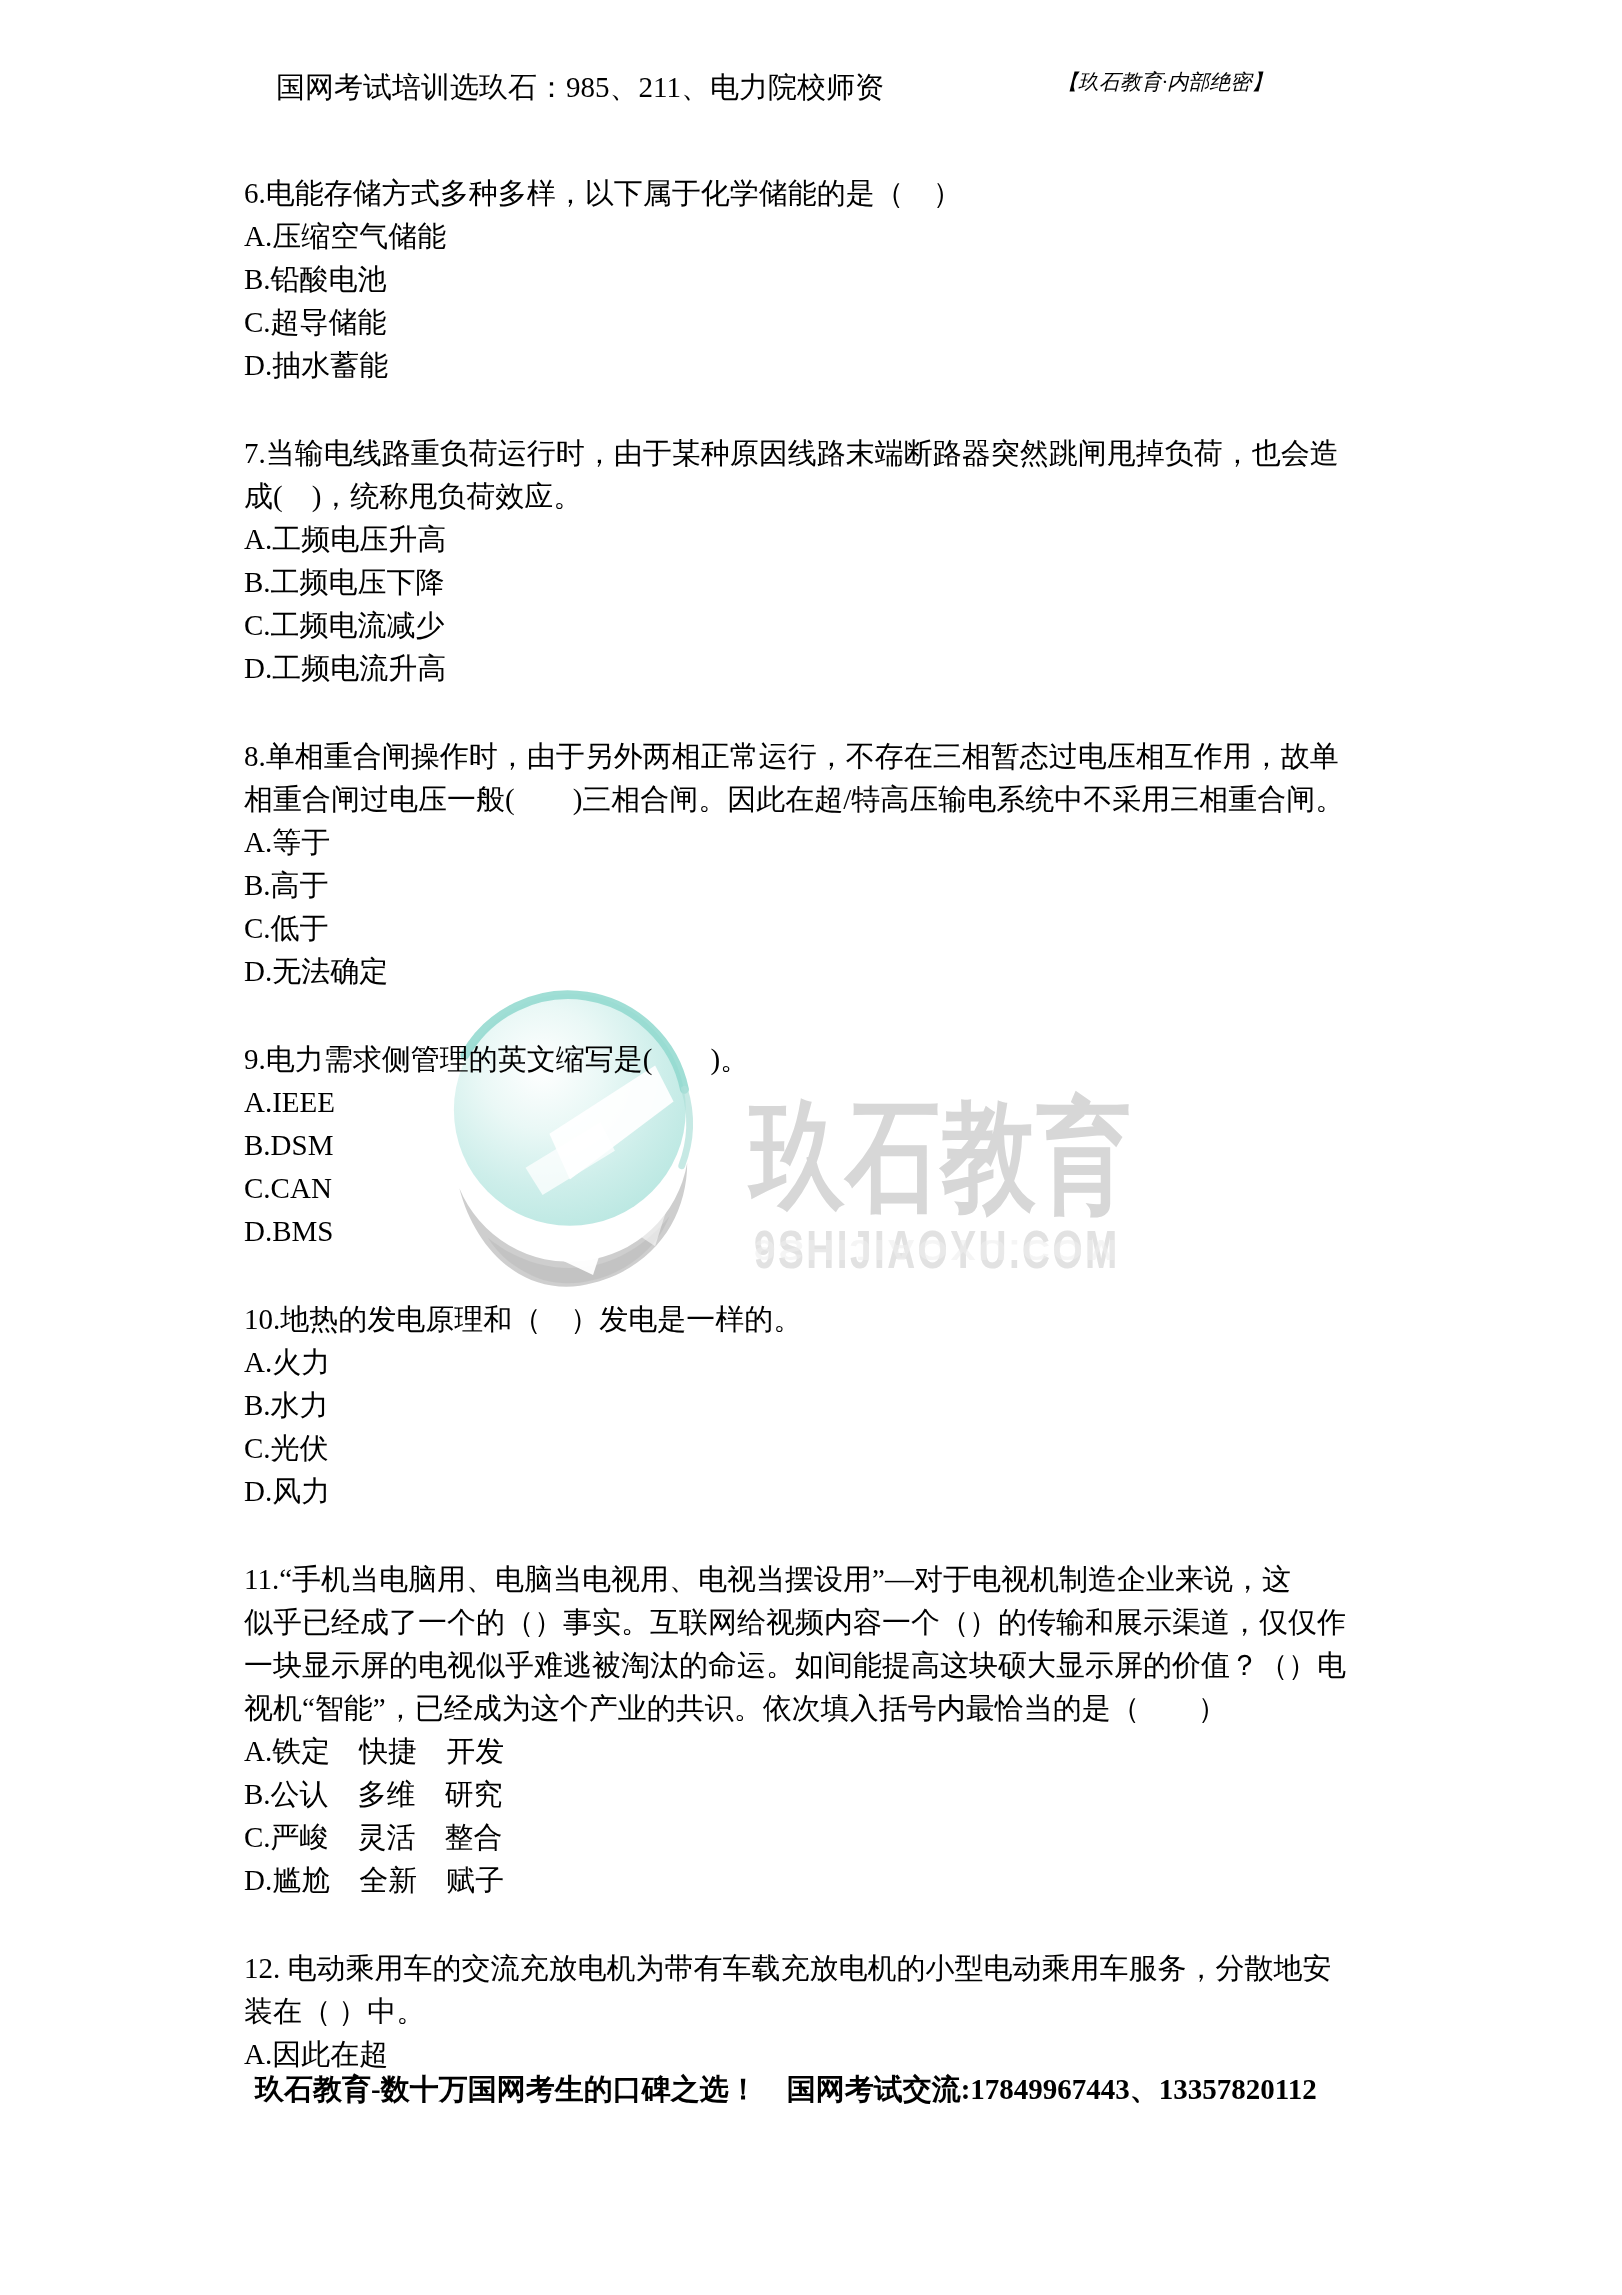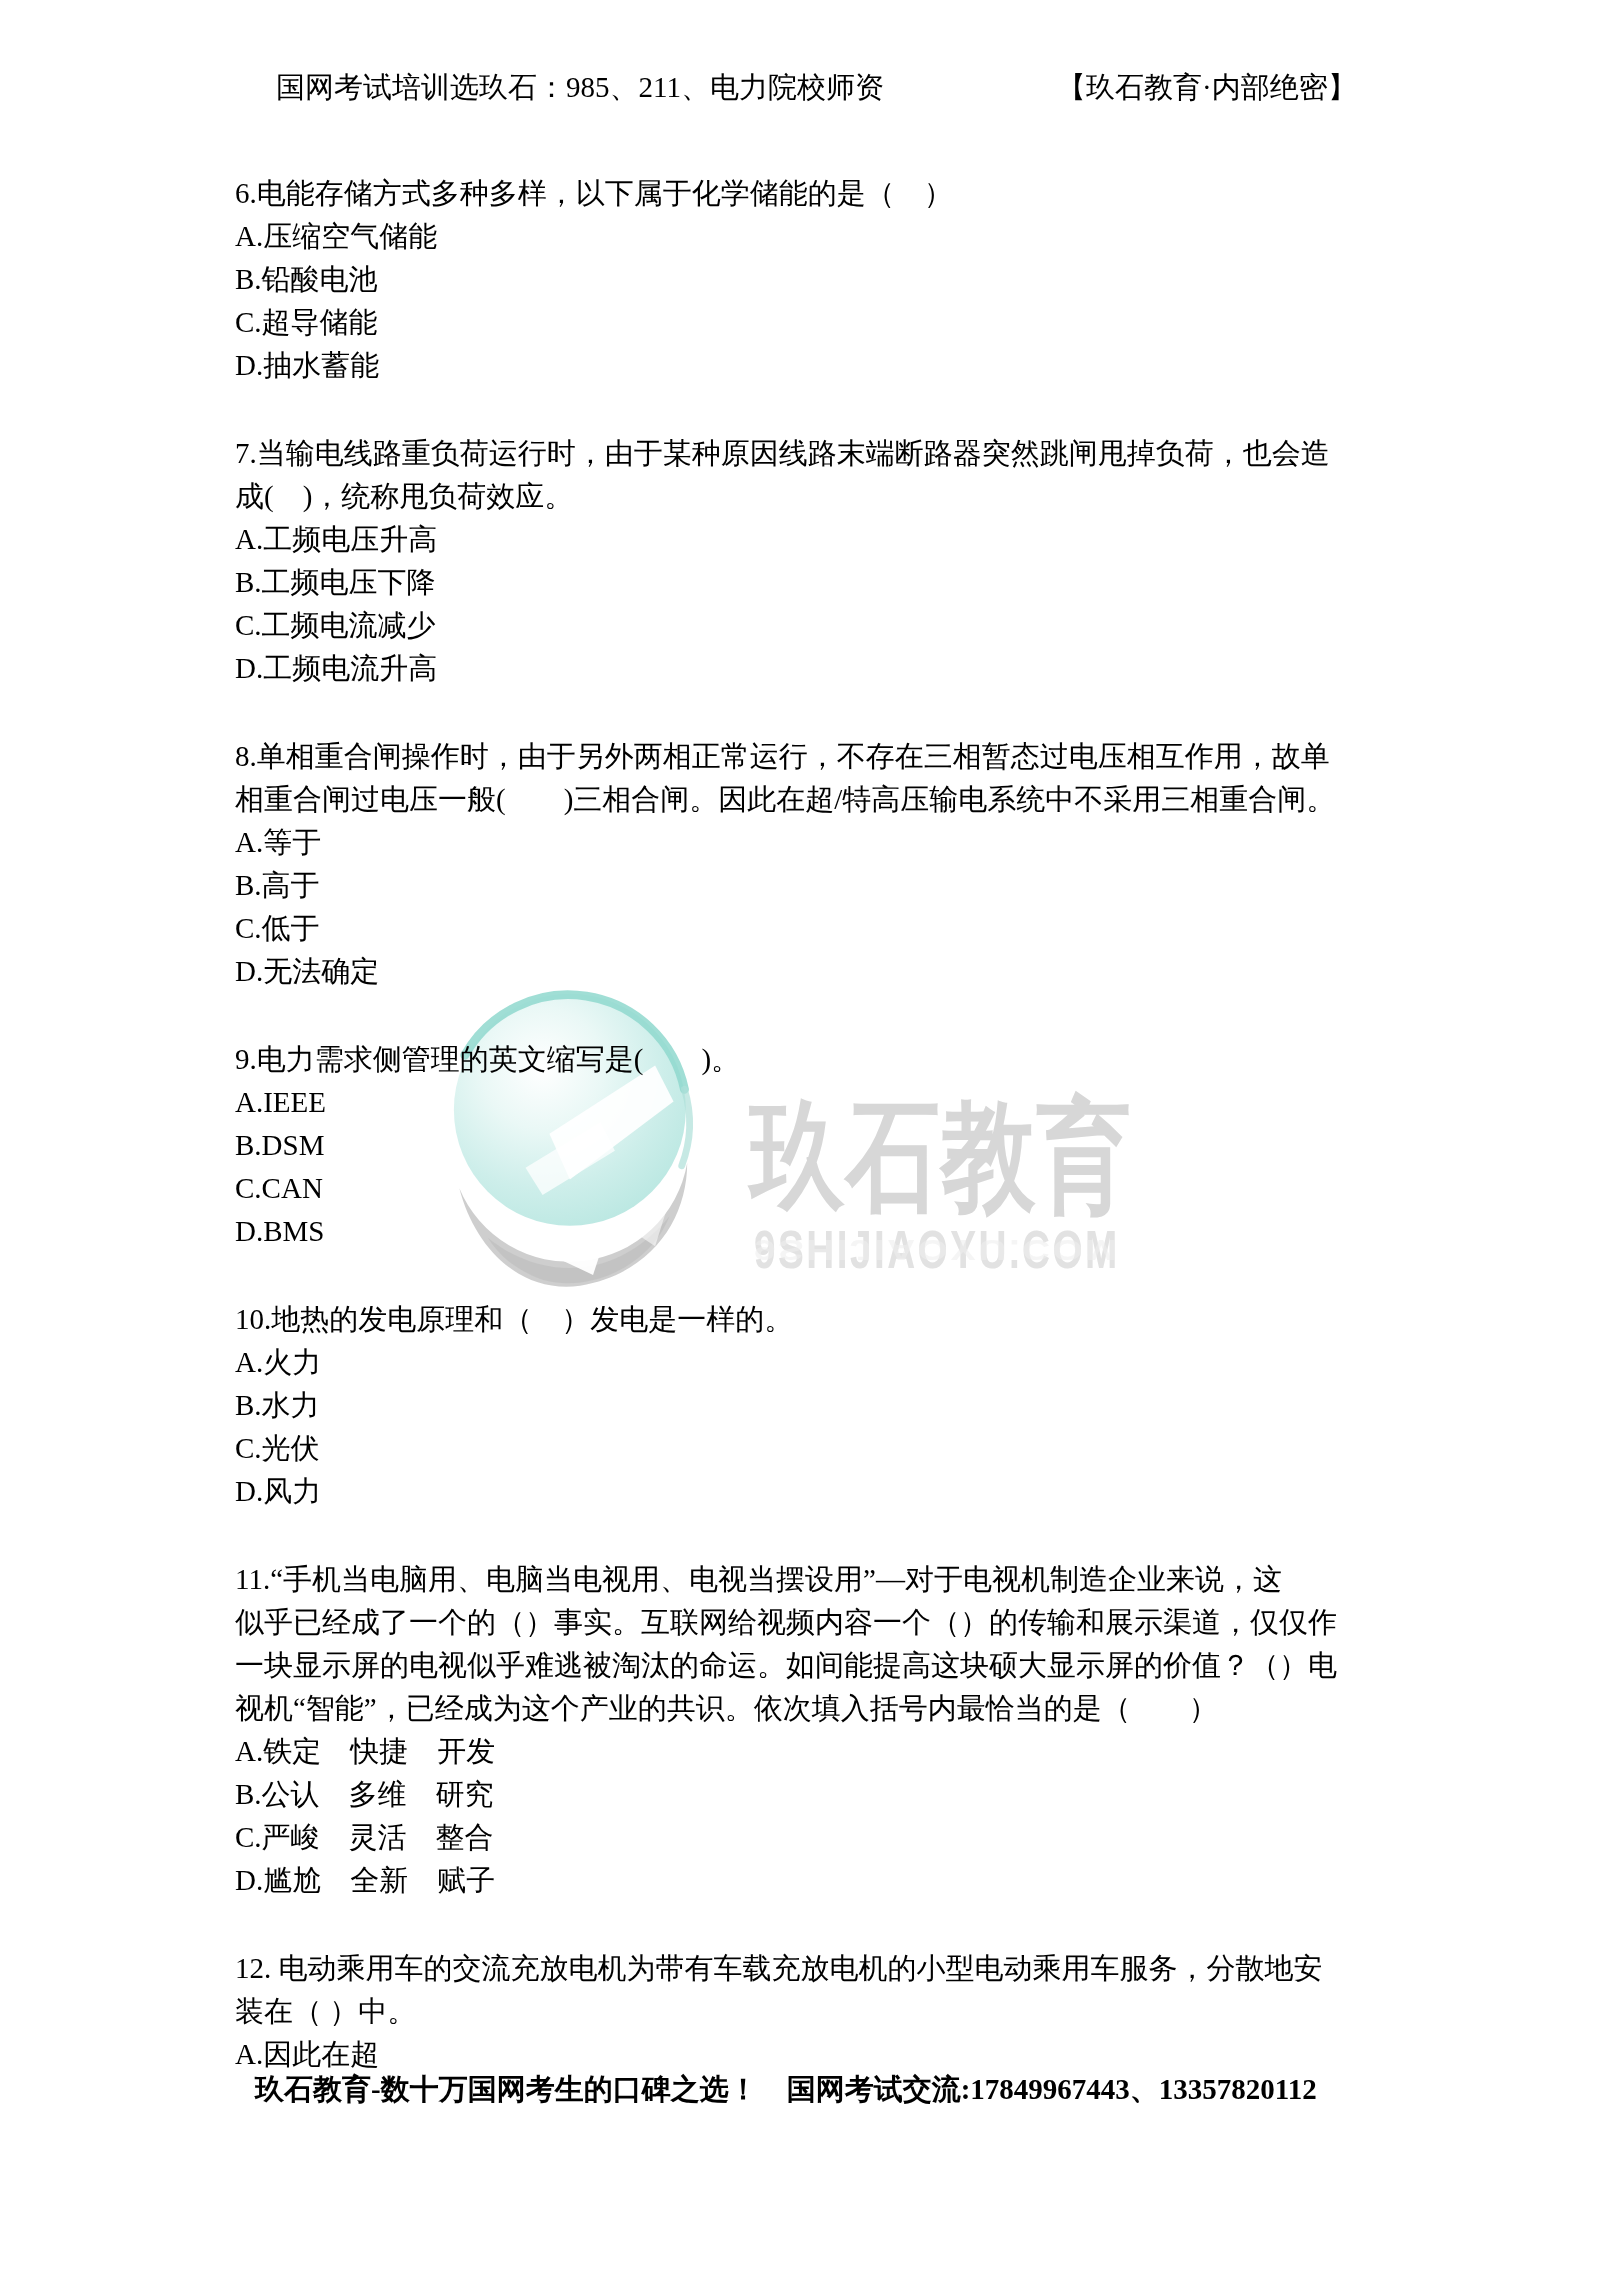--- a/index.html
+++ b/index.html
@@ -39,29 +39,29 @@
     opacity: 0.6;
   }
 
   
   .header-left {
     position: absolute; left: 276px; top: 68px; z-index: 2;
     font-size: 29px; white-space: nowrap; font-family: Liberation Serif, serif;
   }
   .header-right {
     position: absolute; left: 1057px; top: 68px; z-index: 2;
-    font-size: 29px; white-space: nowrap;
+    font-size: 21px; white-space: nowrap; font-style: italic;
   }
 
   
   .content {
     position: absolute; left: 235px; top: 172px; width: 1173px; z-index: 1;
     font-size: 29px; line-height: 43px;
   }
-  .q { margin: 0 0 45px 0; }
+  .q { margin: 0 0 45px 9px; }
   .q div { white-space: nowrap; }
 
   
   .footer {
     position: absolute; left: 255px; top: 2070px; z-index: 2;
     font-size: 29px; white-space: nowrap; font-weight: bold;
   }
 </style>
 </head>
 <body>

